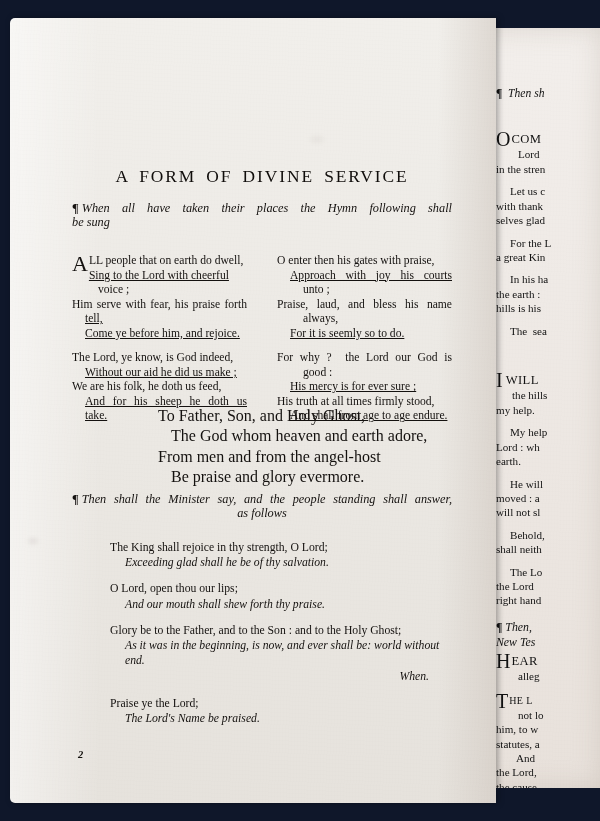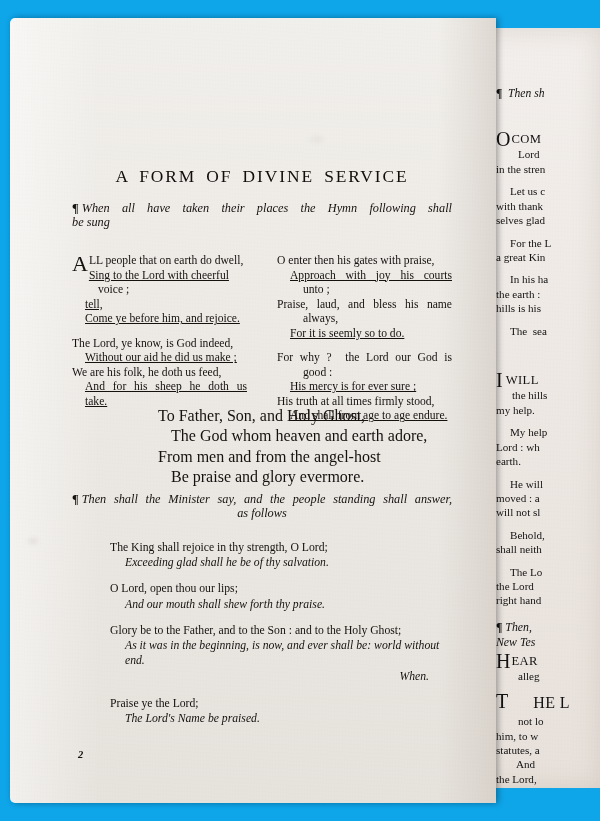--- a/index.html
+++ b/index.html
@@ -11,21 +11,21 @@
     width: 600px;
     height: 821px;
     overflow: hidden;
     font-family: "Liberation Serif", serif;
   }
 
   #scan {
     position: relative;
     width: 600px;
     height: 821px;
-    background: #0ea5e9;
+    background: #0f172a;
     overflow: hidden;
   }
 
   
   .page-right {
     position: absolute;
     left: 466px;
     top: 28px;
     width: 134px;
     height: 760px;
@@ -256,21 +256,21 @@
       <div style="font-style:italic;font-size:11.8px;">New Tes</div>
       <div style="height:2px"></div>
       <div style="position:relative;">
         <span style="font-size:20px;line-height:0.8;float:left;margin-right:1px;">H</span>
         <span style="font-size:12.6px;letter-spacing:.4px;">EAR</span>
         <div style="padding-left:22px;">alleg</div>
       </div>
       <div style="height:10px;clear:both;"></div>
       <div style="position:relative;">
         <span style="font-size:20px;line-height:0.8;float:left;margin-right:1px;">T</span>
-        <span style="font-size:16px;letter-spacing:.4px;margin-left:24px;">HE L</span>
+        <span style="font-size:10px;letter-spacing:.4px;">HE L</span>
         <div style="padding-left:22px;">not lo</div>
         <div style="clear:both;">him, to w</div>
         <div>statutes, a</div>
       </div>
       <div style="padding-left:20px;">And</div>
       <div>the Lord,</div>
       <div>the cause</div>
 
     </div>
   </div>
@@ -290,20 +290,21 @@
       </div>
 
       <div class="hymn">
 
         <div class="col col-a">
           <div class="stanza stanza-drop">
             <span class="dropcap">A</span>
             <span class="l l-first">LL people that on earth do dwell,</span>
             <span class="l i1">Sing to the Lord with cheerful</span>
             <span class="l i2">voice ;</span>
+            <span class="l just">Him serve with fear, his praise forth</span>
             <span class="l i1">tell,</span>
             <span class="l i1">Come ye before him, and rejoice.</span>
           </div>
           <div class="stanza">
             <span class="l">The Lord, ye know, is God indeed,</span>
             <span class="l i1">Without our aid he did us make ;</span>
             <span class="l">We are his folk, he doth us feed,</span>
             <span class="l i1 just">And for his sheep he doth us</span>
             <span class="l i1">take.</span>
           </div>

